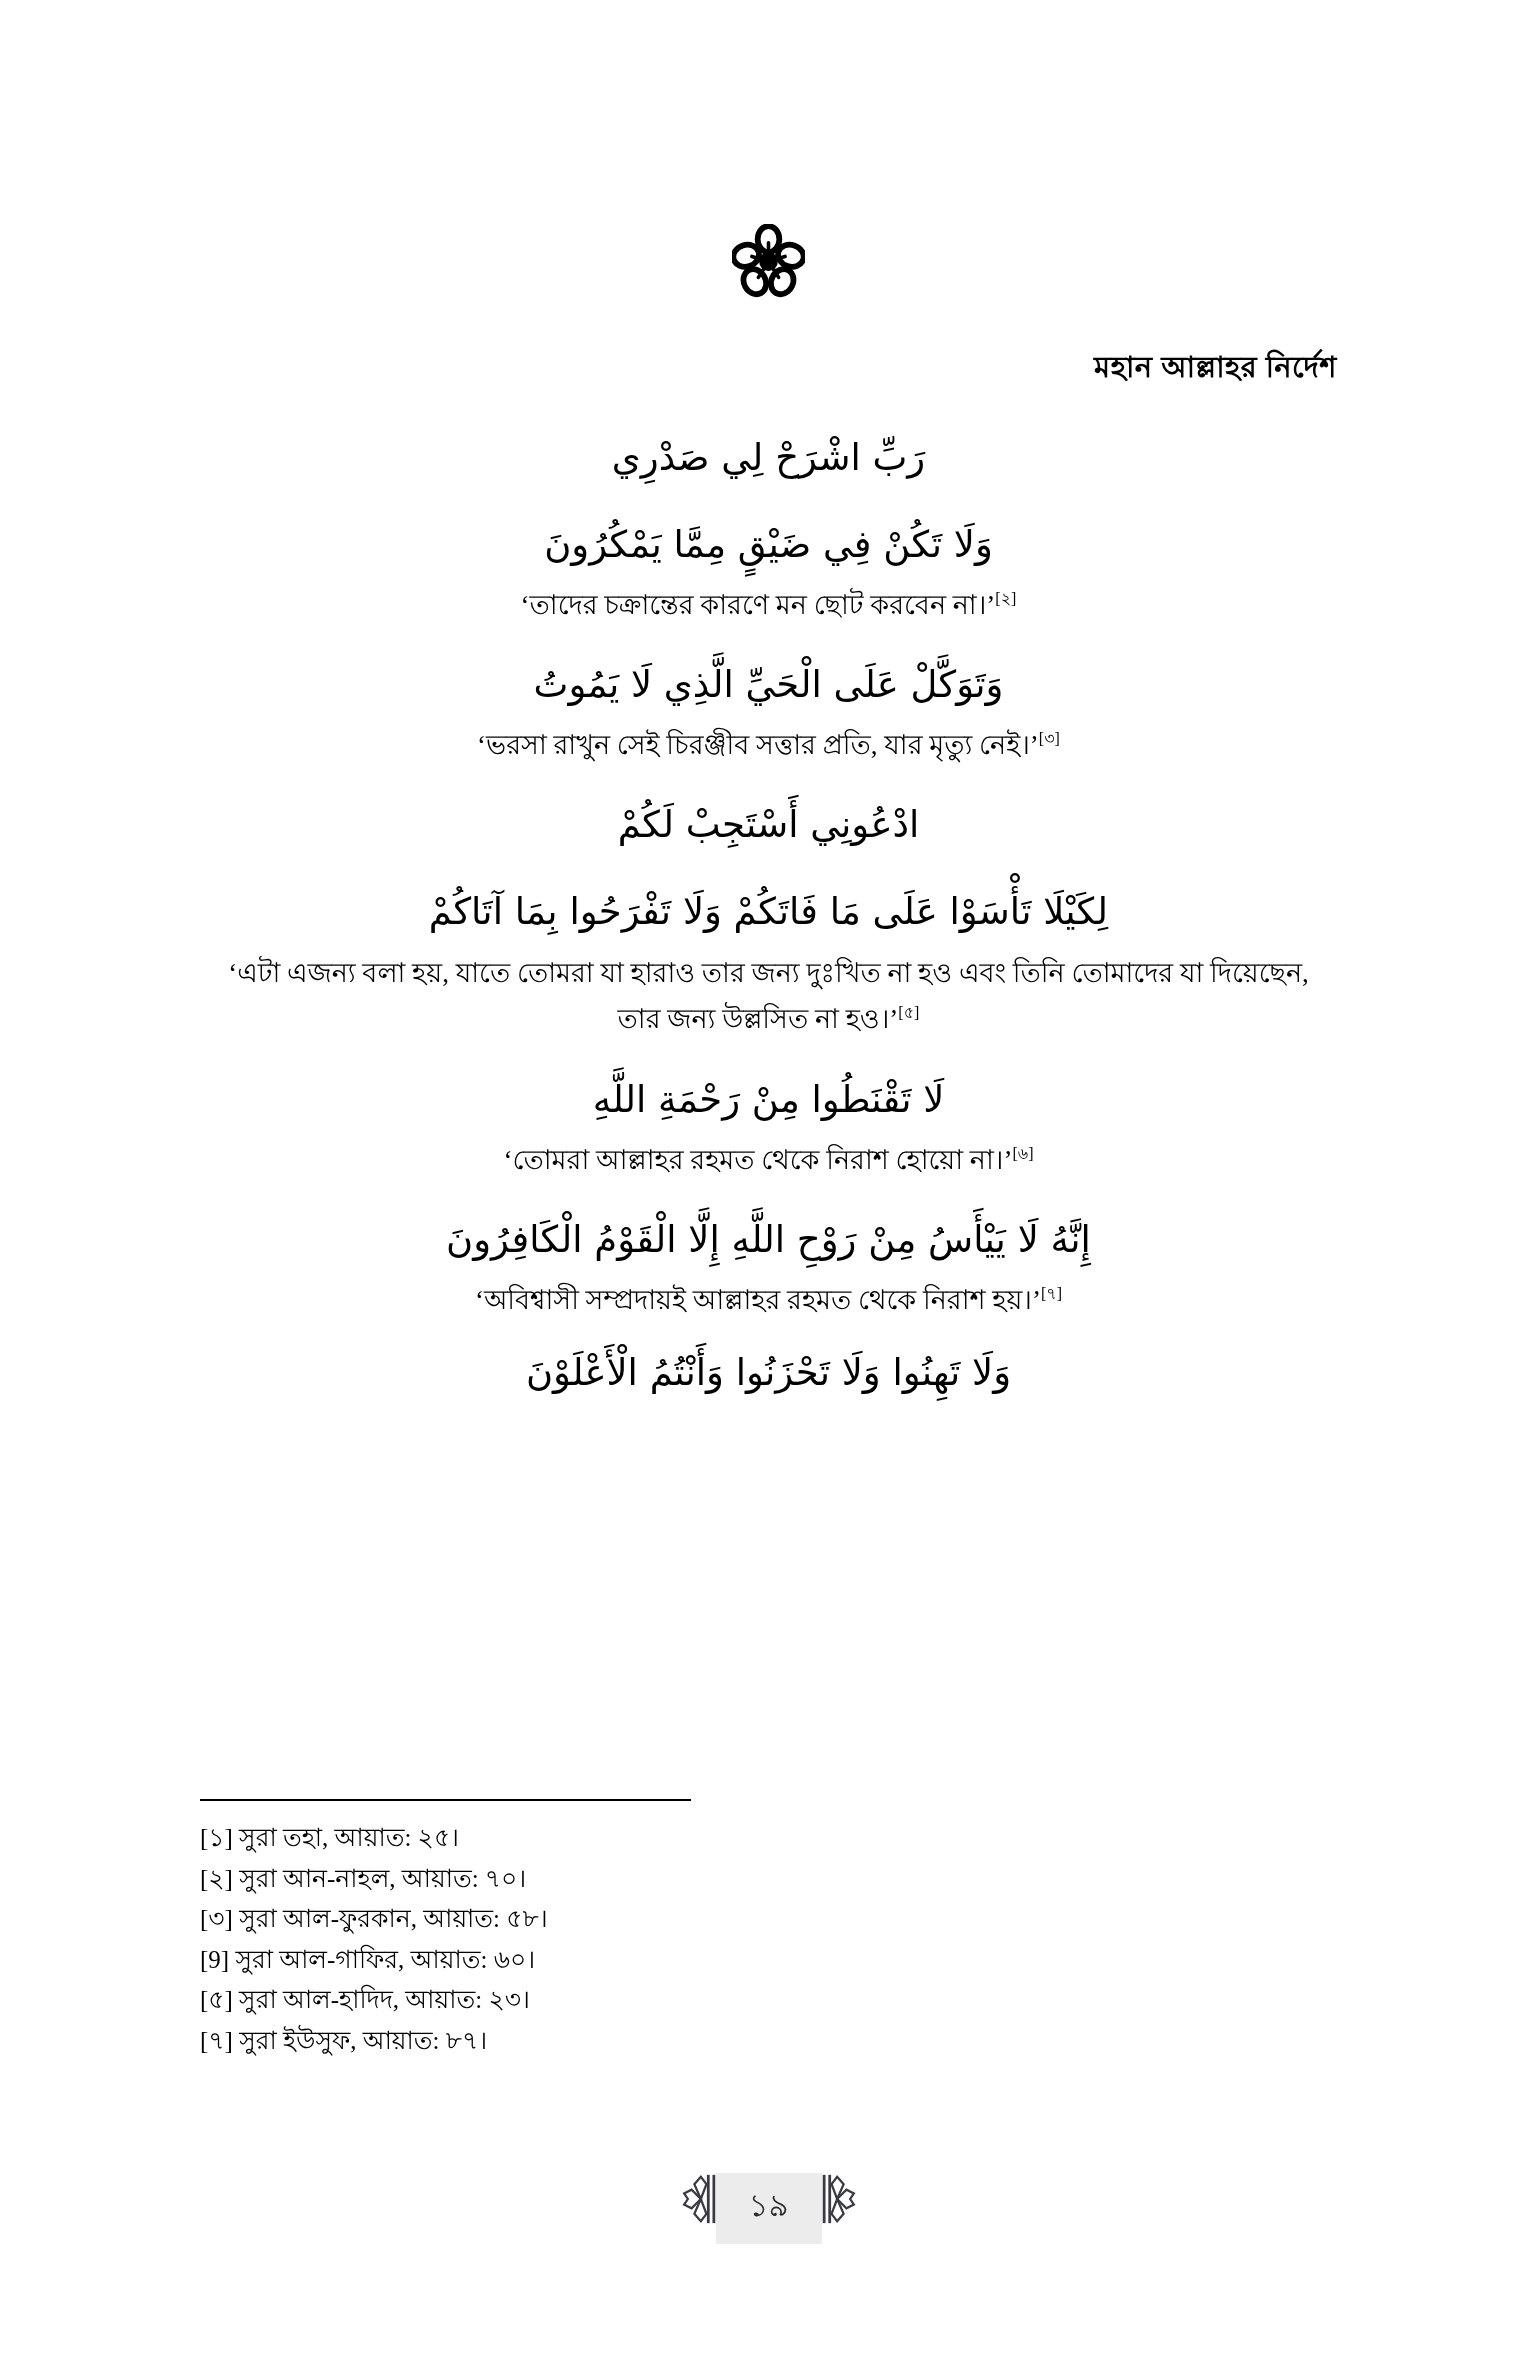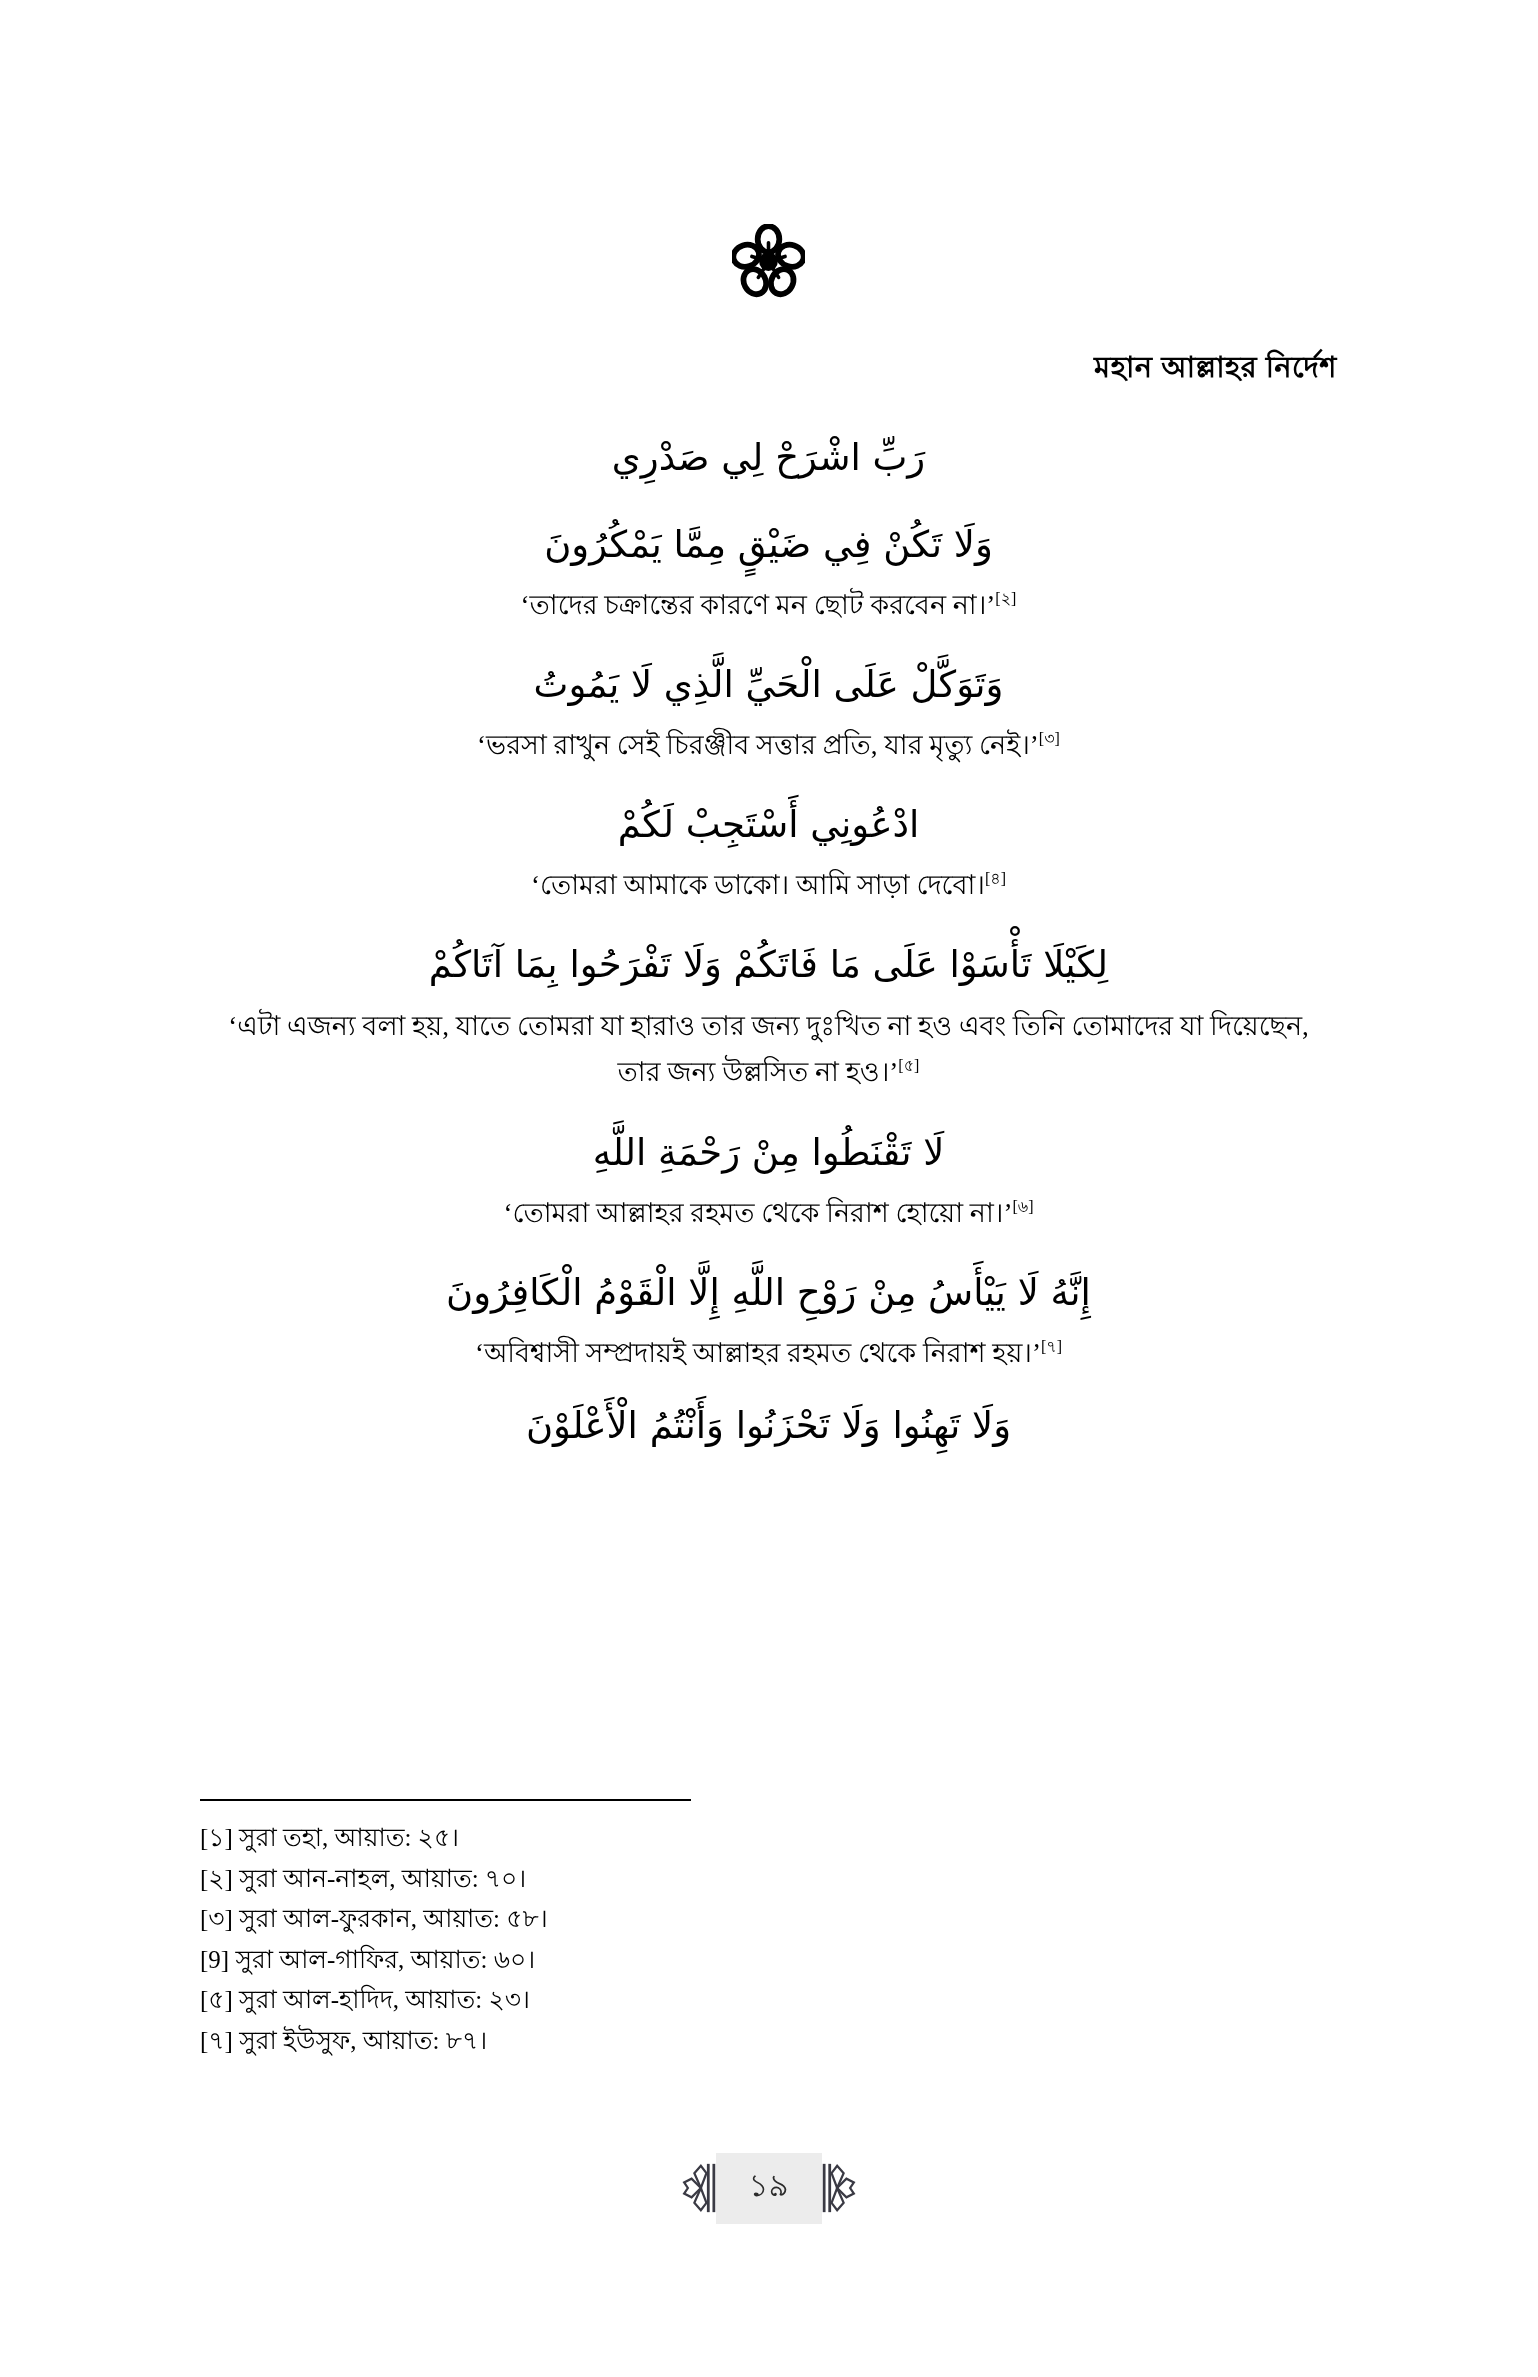--- a/index.html
+++ b/index.html
@@ -126,22 +126,23 @@
     position: absolute;
     left: 0;
     top: 2153px;
     width: 1137px;
     display: flex;
     align-items: center;
     justify-content: center;
   }
   .footer-frame {
     display: flex;
-    align-items: center;
+    align-items: flex-start;
     justify-content: center;
+    margin-top: 20px;
   }
   .footer-orn {
     line-height: 0;
   }
   .page-number {
     display: inline-block;
     min-width: 80px;
     text-align: center;
     background: #ececec;
     font-family: "Liberation Serif", "DejaVu Serif", serif;
@@ -191,21 +192,20 @@
         <div class="bangla"><span>‘তাদের চক্রান্তের কারণে মন ছোট করবেন না।’</span><span class="ref">[২]</span></div>
       </div>
 
       <div class="verse-block v3">
         <div class="arabic">وَتَوَكَّلْ عَلَى الْحَيِّ الَّذِي لَا يَمُوتُ</div>
         <div class="bangla"><span>‘ভরসা রাখুন সেই চিরঞ্জীব সত্তার প্রতি, যার মৃত্যু নেই।’</span><span class="ref">[৩]</span></div>
       </div>
 
       <div class="verse-block v4">
         <div class="arabic">ادْعُونِي أَسْتَجِبْ لَكُمْ</div>
-        <div class="bangla"><span>‘তোমরা আমাকে ডাকো। আমি সাড়া দেবো।</span><span class="ref">[৪]</span></div>
       </div>
 
       <div class="verse-block v5">
         <div class="arabic">لِكَيْلَا تَأْسَوْا عَلَى مَا فَاتَكُمْ وَلَا تَفْرَحُوا بِمَا آتَاكُمْ</div>
         <div class="bangla two-line"><span>‘এটা এজন্য বলা হয়, যাতে তোমরা যা হারাও তার জন্য দুঃখিত না হও এবং তিনি তোমাদের যা দিয়েছেন, তার জন্য উল্লসিত না হও।’</span><span class="ref">[৫]</span></div>
       </div>
 
       <div class="verse-block v6">
         <div class="arabic">لَا تَقْنَطُوا مِنْ رَحْمَةِ اللَّهِ</div>
         <div class="bangla"><span>‘তোমরা আল্লাহর রহমত থেকে নিরাশ হোয়ো না।’</span><span class="ref">[৬]</span></div>

